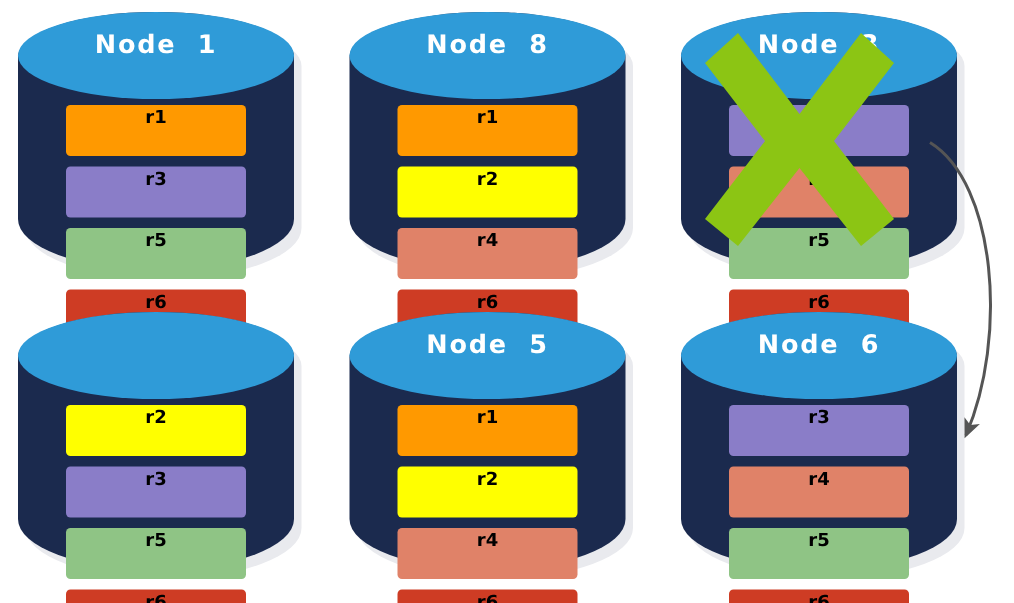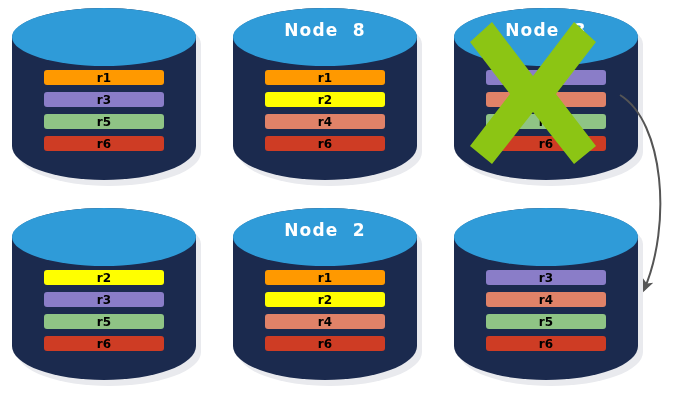--- a/index.html
+++ b/index.html
@@ -74,21 +74,21 @@
   }
 
   .rows {
     position: absolute;
     left: 32px;
     top: 62px;
     width: 120px;
   }
 
   .row {
-    height: 15px;
+    height: 34px;
     line-height: 17px;
     margin-bottom: 7px;
     border-radius: 3px;
     text-align: center;
     font-size: 12px;
     font-weight: bold;
     color: #000000;
     font-family: "DejaVu Sans", sans-serif;
   }
   .row:last-child { margin-bottom: 0; }
@@ -116,20 +116,21 @@
 </head>
 <body>
 
 <div id="stage">
 
   <div id="nodes-layer">
   <div class="node" style="left: 12px; top: 8px;">
     <div class="cyl-shadow" style="background: rgb(233, 234, 238);"></div>
     <div class="cyl-body" style="background: rgb(27, 42, 78);"></div>
     <div class="cyl-top" style="background: rgb(47, 155, 216);"></div>
+    <div class="node-title" style="color: rgb(255, 255, 255);">Node  1</div>
     <div class="rows">
           <div class="row" style="background: rgb(255, 153, 0); color: rgb(0, 0, 0);">r1</div>
           <div class="row" style="background: rgb(138, 125, 200); color: rgb(0, 0, 0);">r3</div>
           <div class="row" style="background: rgb(143, 196, 133); color: rgb(0, 0, 0);">r5</div>
           <div class="row" style="background: rgb(206, 60, 36); color: rgb(0, 0, 0);">r6</div>
         </div>
   </div>
 
   <div class="node" style="left: 233px; top: 8px;">
     <div class="cyl-shadow" style="background: rgb(233, 234, 238);"></div>
@@ -169,33 +170,34 @@
           <div class="row" style="background: rgb(138, 125, 200); color: rgb(0, 0, 0);">r3</div>
           <div class="row" style="background: rgb(143, 196, 133); color: rgb(0, 0, 0);">r5</div>
           <div class="row" style="background: rgb(206, 60, 36); color: rgb(0, 0, 0);">r6</div>
         </div>
   </div>
 
   <div class="node" style="left: 233px; top: 208px;">
     <div class="cyl-shadow" style="background: rgb(233, 234, 238);"></div>
     <div class="cyl-body" style="background: rgb(27, 42, 78);"></div>
     <div class="cyl-top" style="background: rgb(47, 155, 216);"></div>
-    <div class="node-title" style="color: rgb(255, 255, 255);">Node  2</div>
+    <div class="node-title" style="color: rgb(255, 255, 255);">Node  5</div>
     <div class="rows">
           <div class="row" style="background: rgb(255, 153, 0); color: rgb(0, 0, 0);">r1</div>
           <div class="row" style="background: rgb(255, 255, 0); color: rgb(0, 0, 0);">r2</div>
           <div class="row" style="background: rgb(224, 130, 104); color: rgb(0, 0, 0);">r4</div>
           <div class="row" style="background: rgb(206, 60, 36); color: rgb(0, 0, 0);">r6</div>
         </div>
   </div>
 
   <div class="node" style="left: 454px; top: 208px;">
     <div class="cyl-shadow" style="background: rgb(233, 234, 238);"></div>
     <div class="cyl-body" style="background: rgb(27, 42, 78);"></div>
     <div class="cyl-top" style="background: rgb(47, 155, 216);"></div>
+    <div class="node-title" style="color: rgb(255, 255, 255);">Node  6</div>
     <div class="rows">
           <div class="row" style="background: rgb(138, 125, 200); color: rgb(0, 0, 0);">r3</div>
           <div class="row" style="background: rgb(224, 130, 104); color: rgb(0, 0, 0);">r4</div>
           <div class="row" style="background: rgb(143, 196, 133); color: rgb(0, 0, 0);">r5</div>
           <div class="row" style="background: rgb(206, 60, 36); color: rgb(0, 0, 0);">r6</div>
         </div>
   </div>
 </div>
 
   <svg id="arrow-svg" viewBox="0 0 676 402" xmlns="http://www.w3.org/2000/svg">

